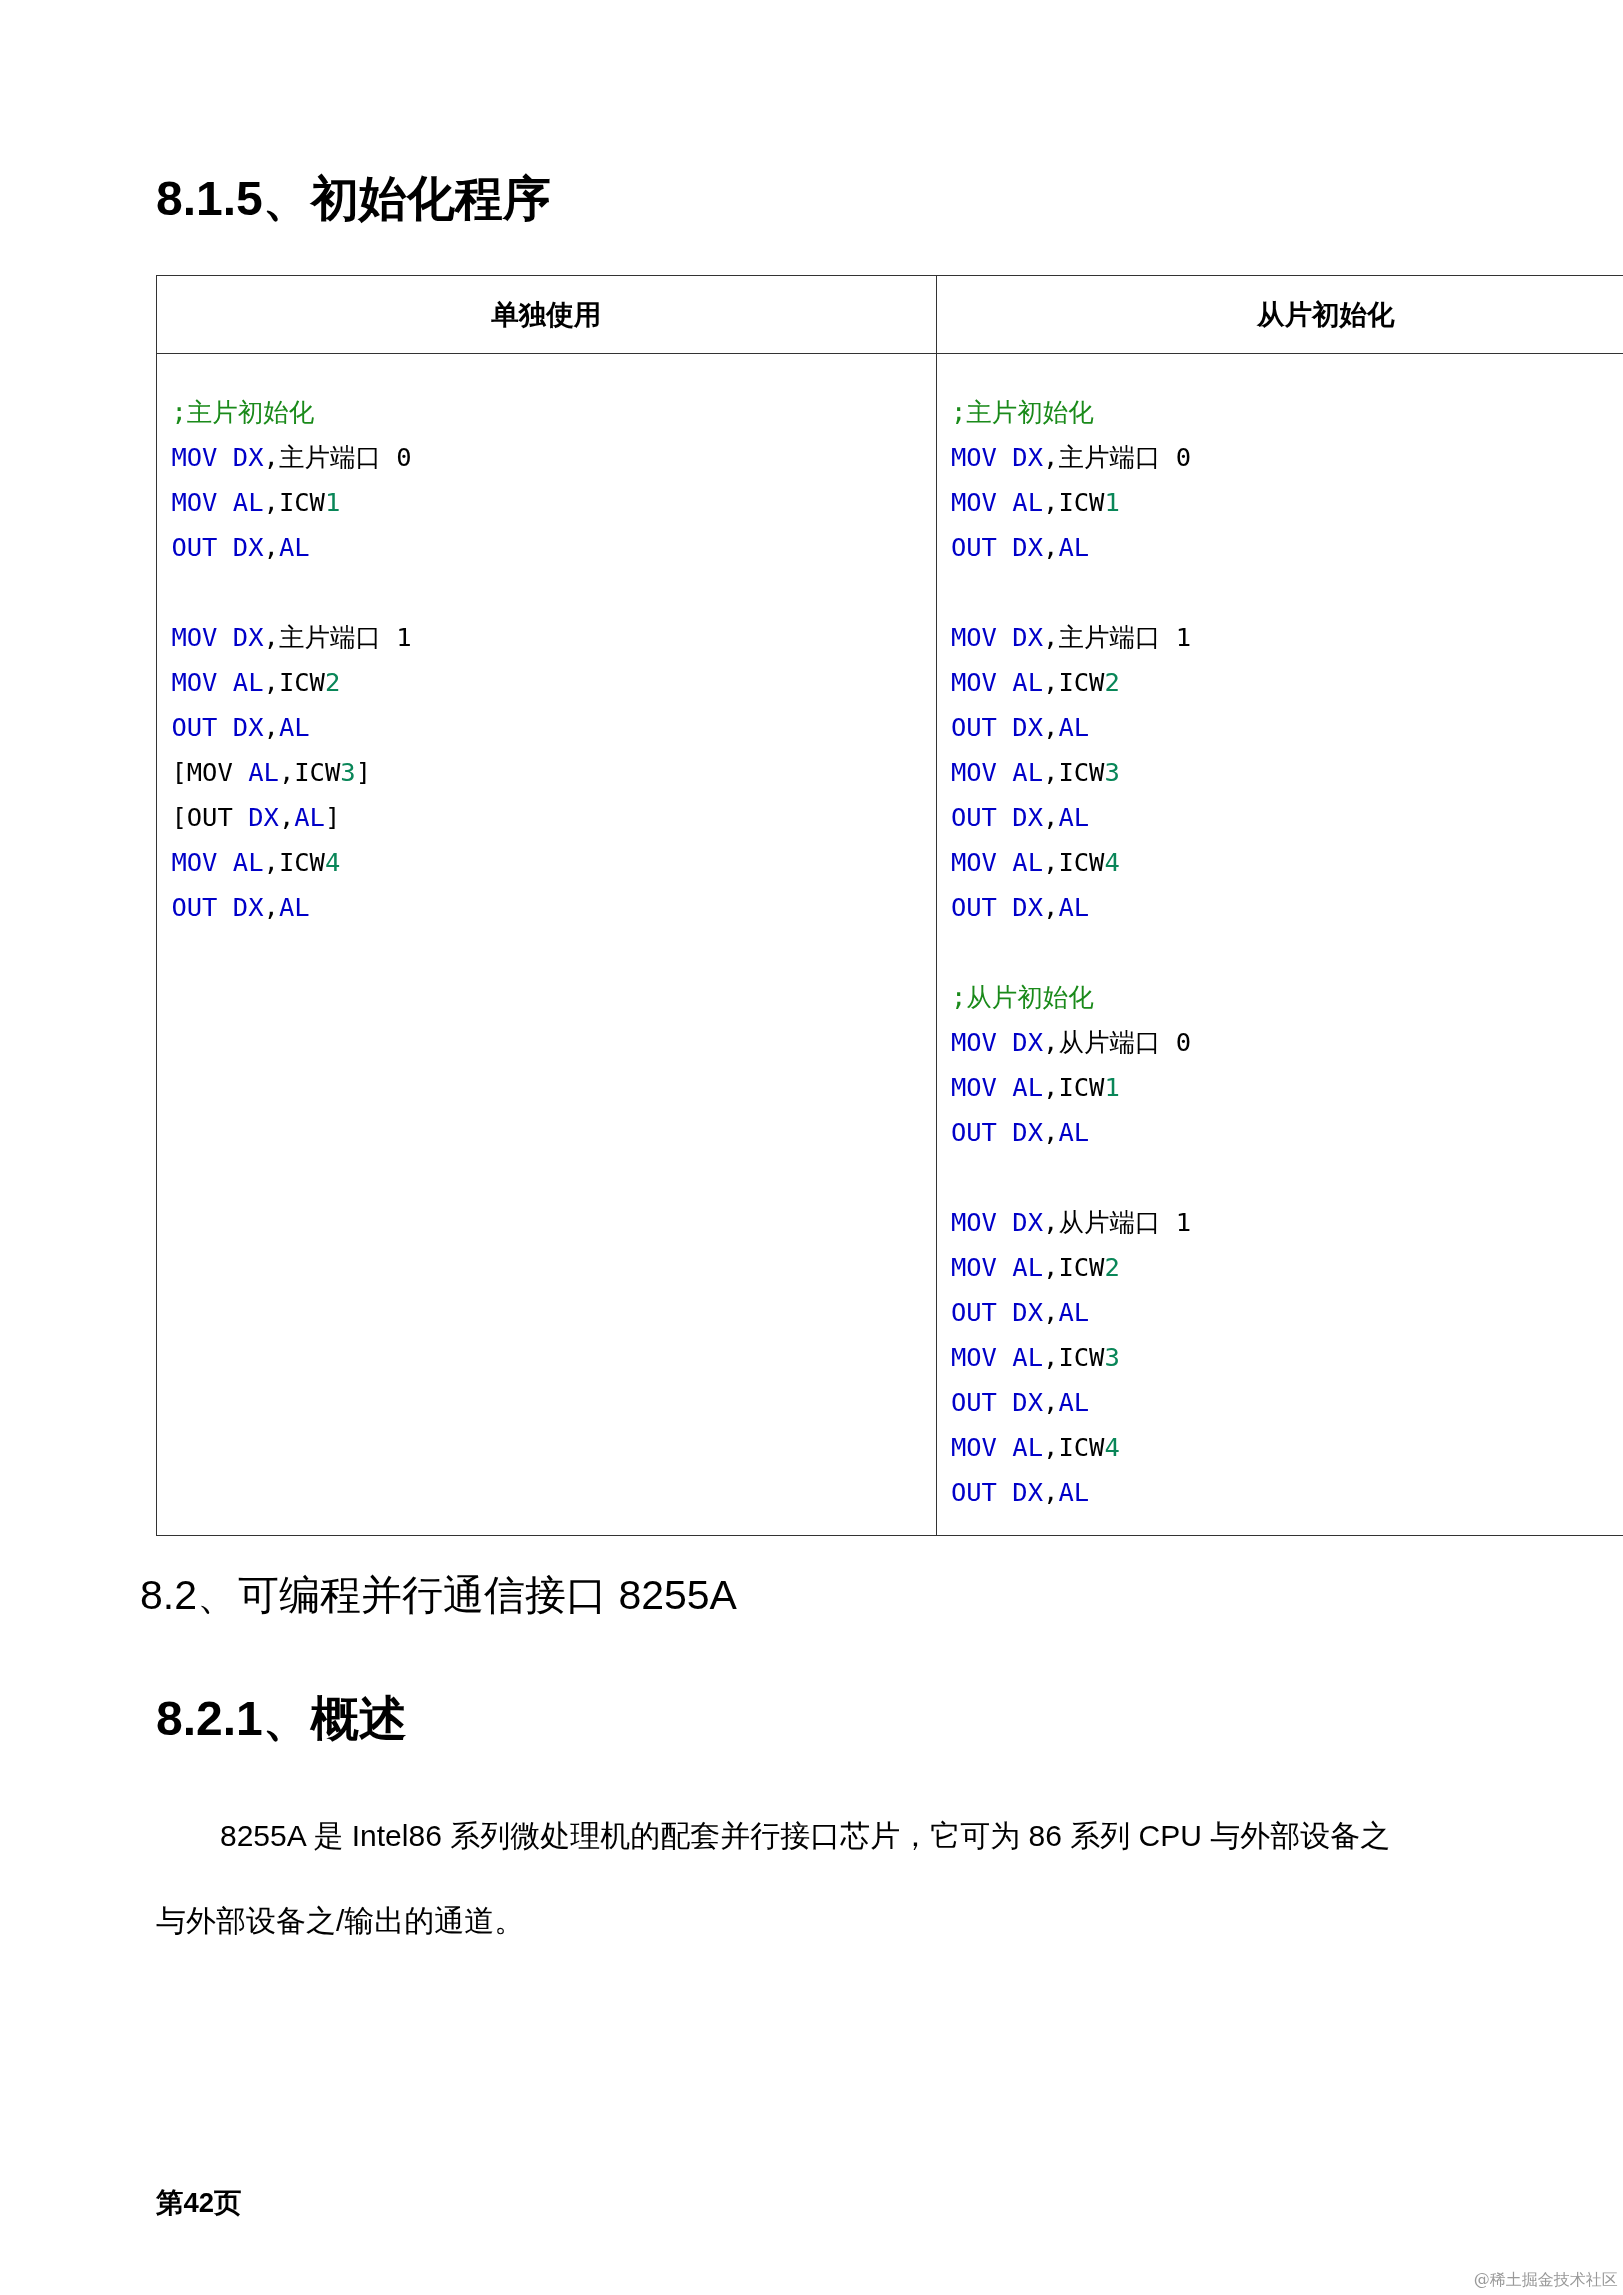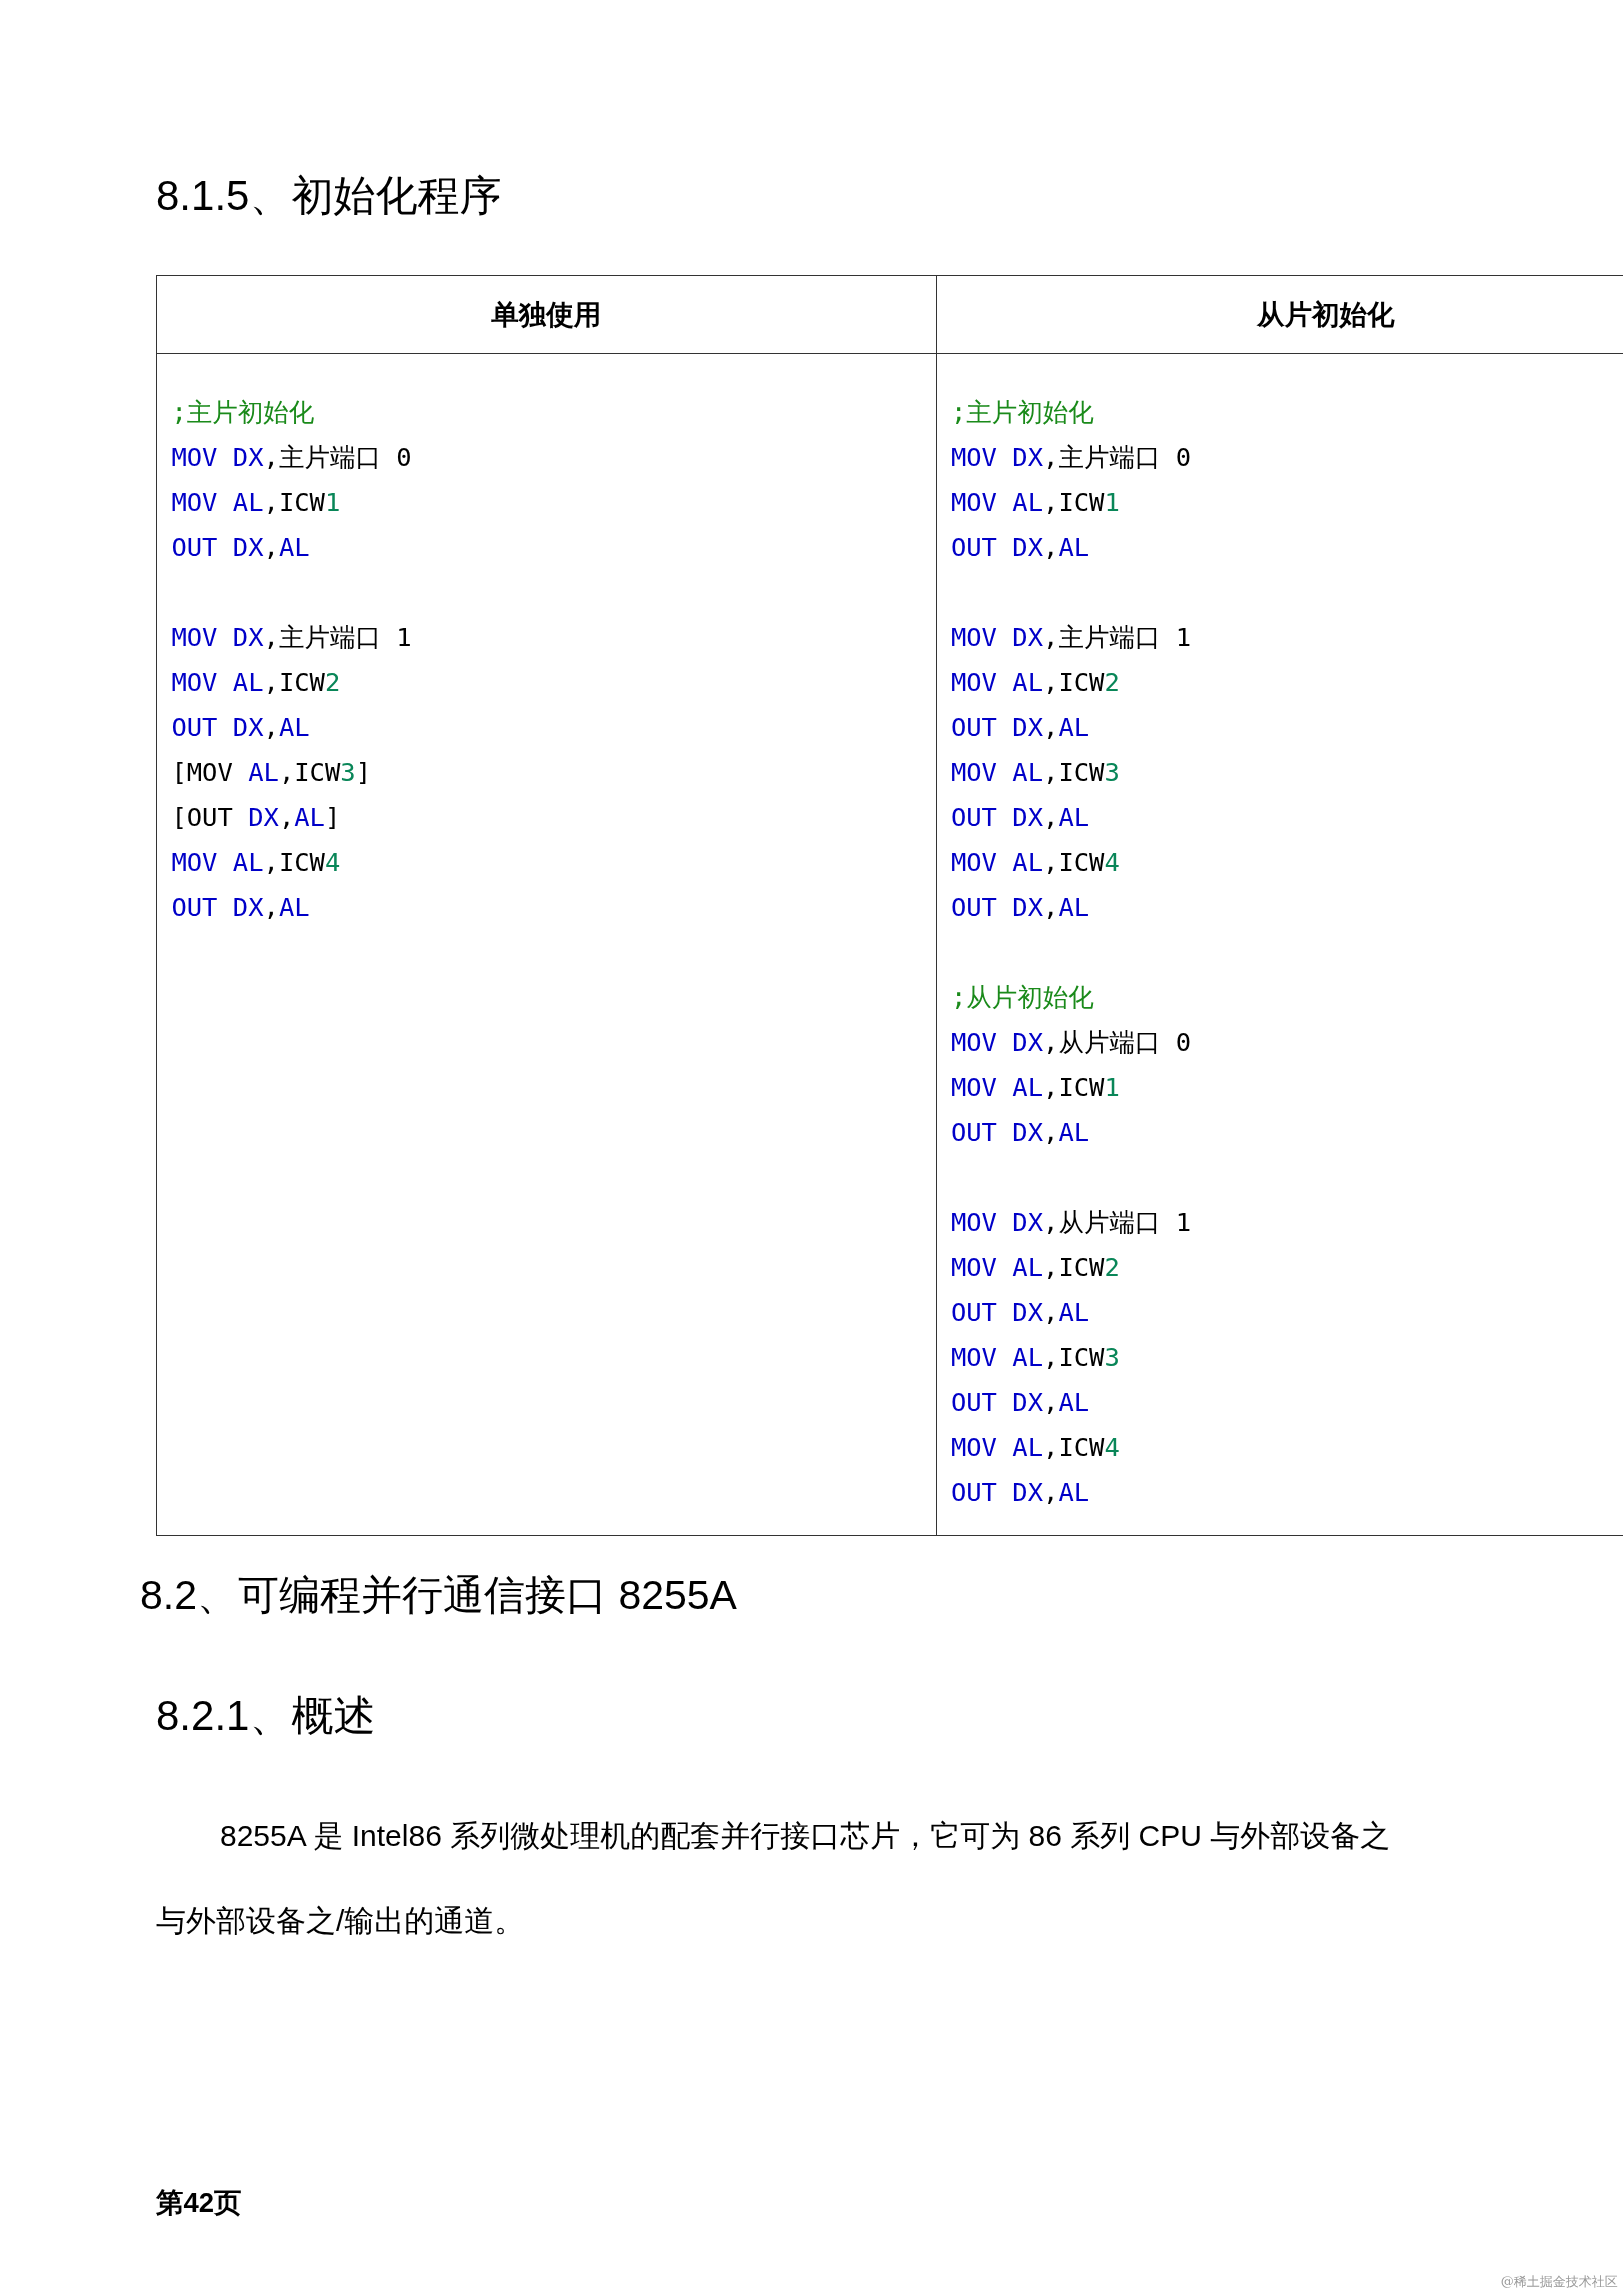--- a/index.html
+++ b/index.html
@@ -1,30 +1,30 @@
 <!DOCTYPE html>
 <html style="font-size:10.5px"><head>
 <meta charset="utf-8">
 <style>
   html,body{margin:0;padding:0;background:#fff;}
   body{width:1623px;height:2295px;position:relative;overflow:hidden;font-family:"Liberation Sans","DejaVu Sans",sans-serif;color:#000;}
-  .h3{position:absolute;left:156px;font-weight:normal;font-size:42px;line-height:1;}
+  .h3{position:absolute;left:156px;font-weight:bold;font-size:48px;line-height:1;}
   .h2{position:absolute;left:140px;font-size:41px;line-height:1;}
   table{position:absolute;left:156px;top:275px;width:1560px;border-collapse:collapse;}
   th{height:77px;border:1.3px solid #333;font-weight:bold;font-size:27.5px;text-align:center;width:50%;padding:0;}
   td{border:1.3px solid #333;vertical-align:top;padding:26px 0 19.6px 14.4px;}
   .code{font-family:"DejaVu Sans Mono","Liberation Mono",monospace;font-size:25.5px;line-height:45px;white-space:pre;margin-top:10px;}
   .ln{height:45px;}
   .kw{color:#0000c8;}
   .num{color:#098658;}
   .cm{color:#1a8a1a;}
   .tx{color:#000;}
   .para{position:absolute;left:156px;width:1316px;font-size:30px;line-height:1;}
   .footer{position:absolute;left:156px;top:2185px;font-weight:bold;font-size:27.5px;text-align:center;}
-  .wm{position:absolute;right:5.2px;bottom:3.9px;font-size:13px;color:#999;font-family:"DejaVu Serif",serif;}
+  .wm{position:absolute;right:5.2px;bottom:3.9px;font-size:16px;color:#999;font-family:"DejaVu Serif",serif;}
 </style>
 </head>
 <body>
 
 <div class="h3" style="top:175px;">8.1.5、初始化程序</div>
 
 <table>
   <tbody>
       <tr>
     <th>单独使用</th>

